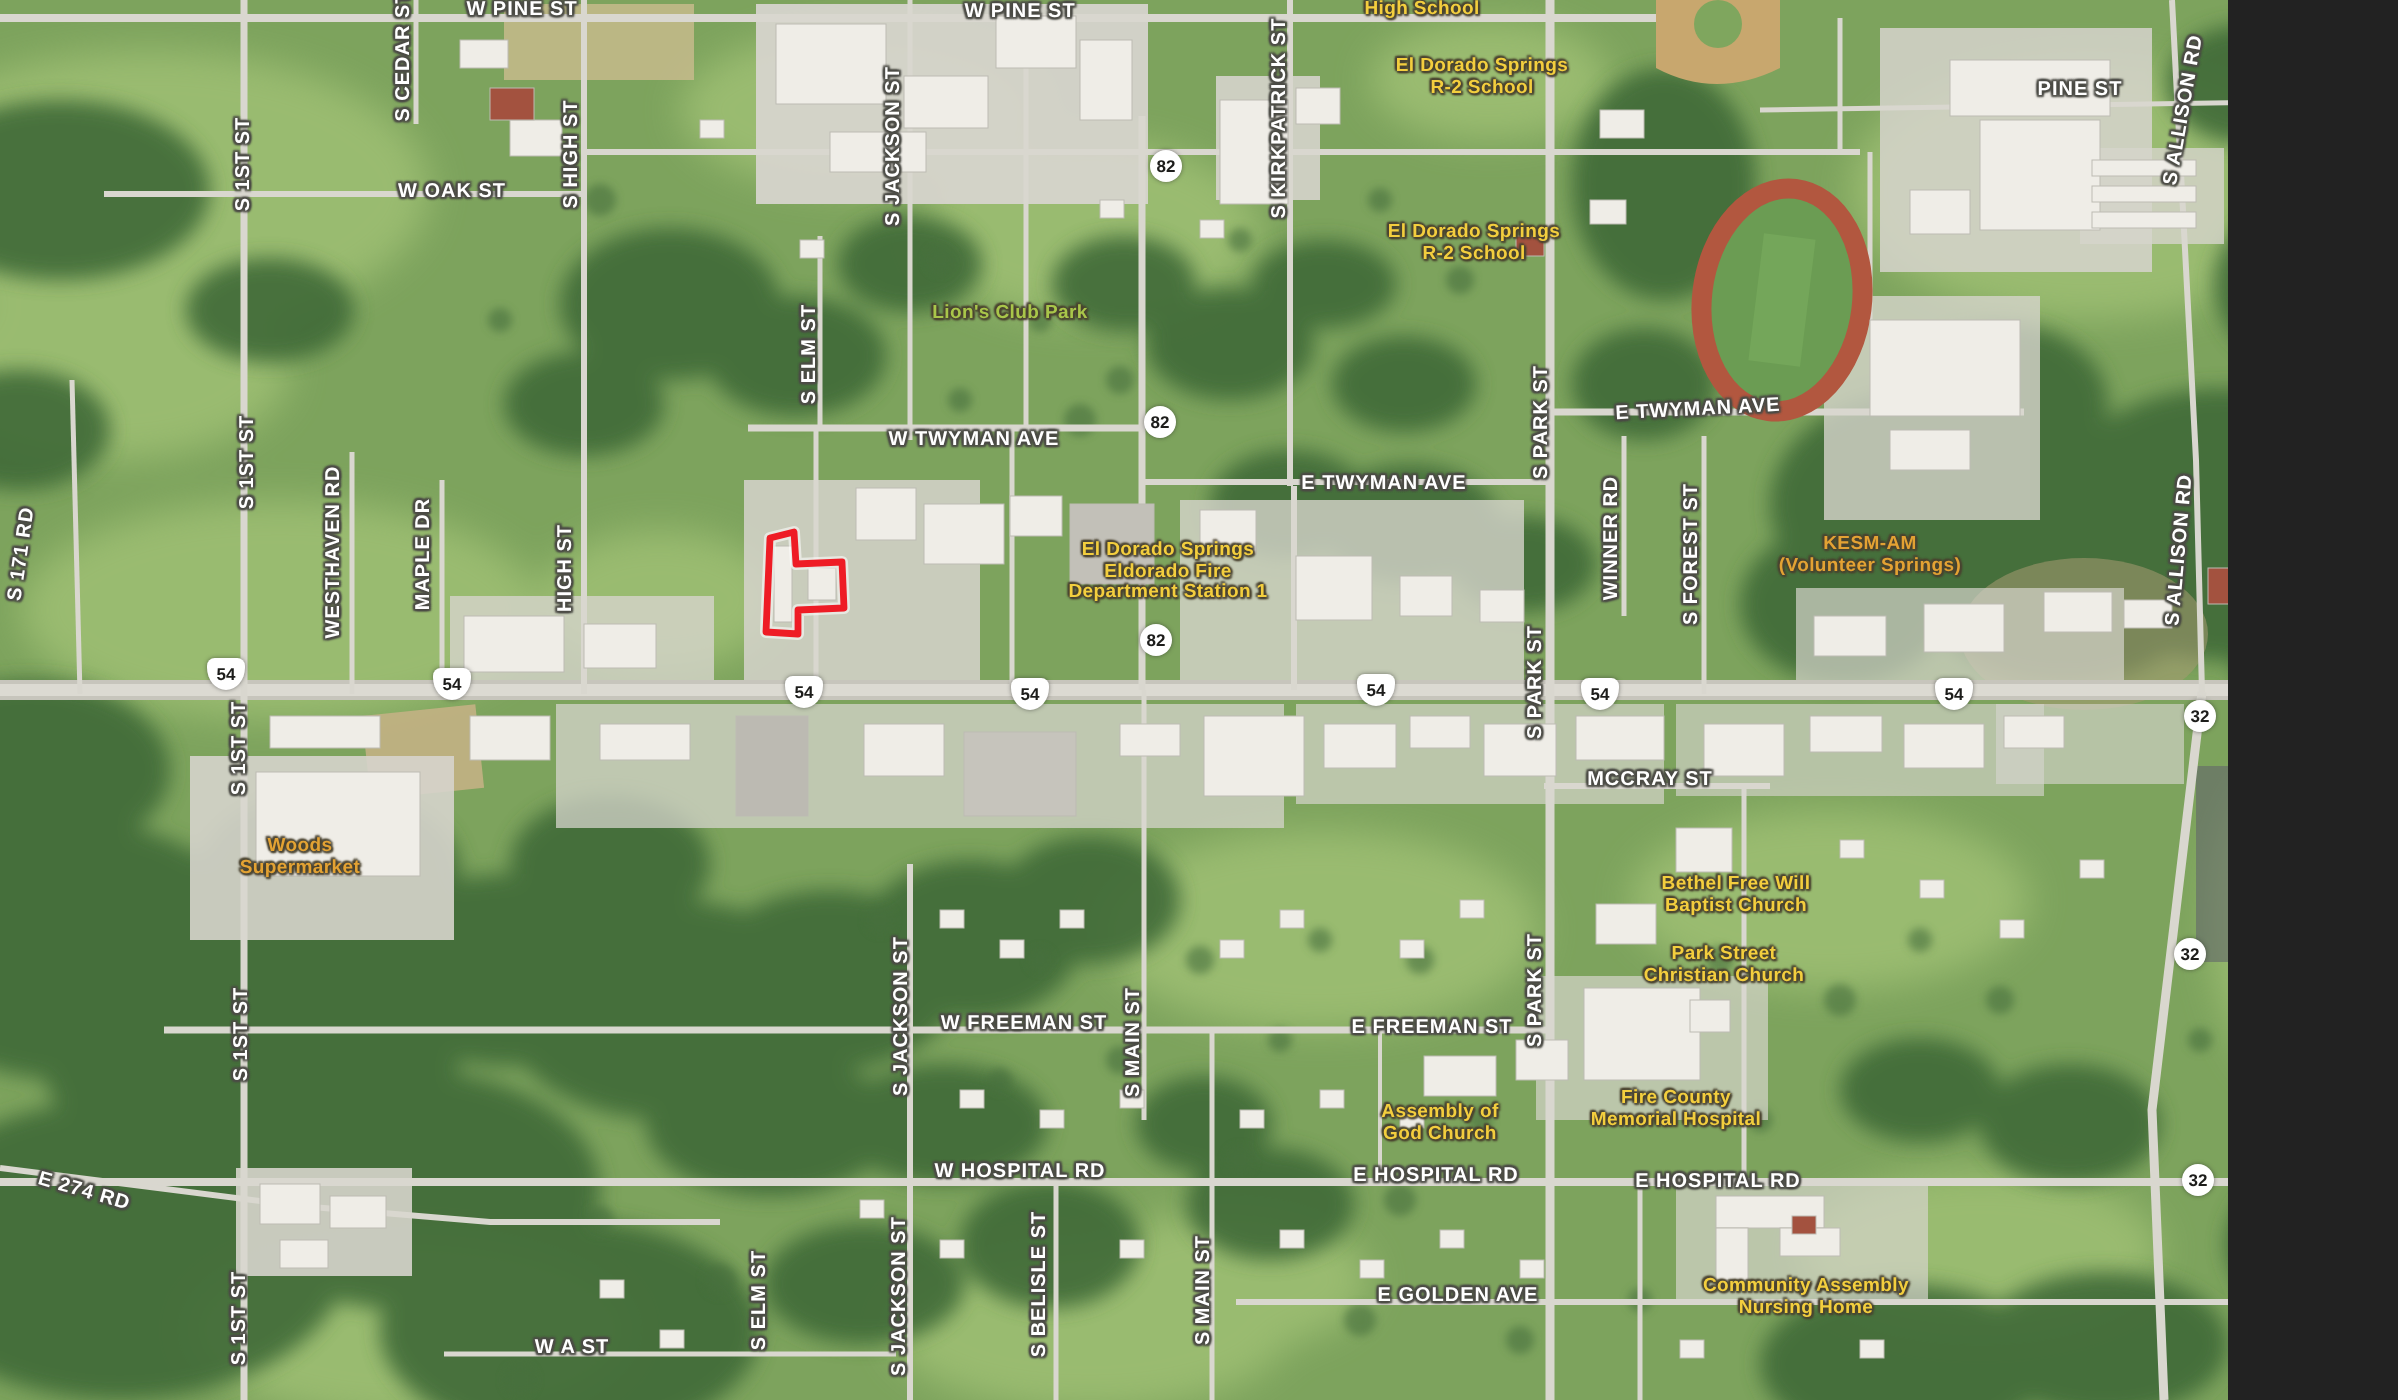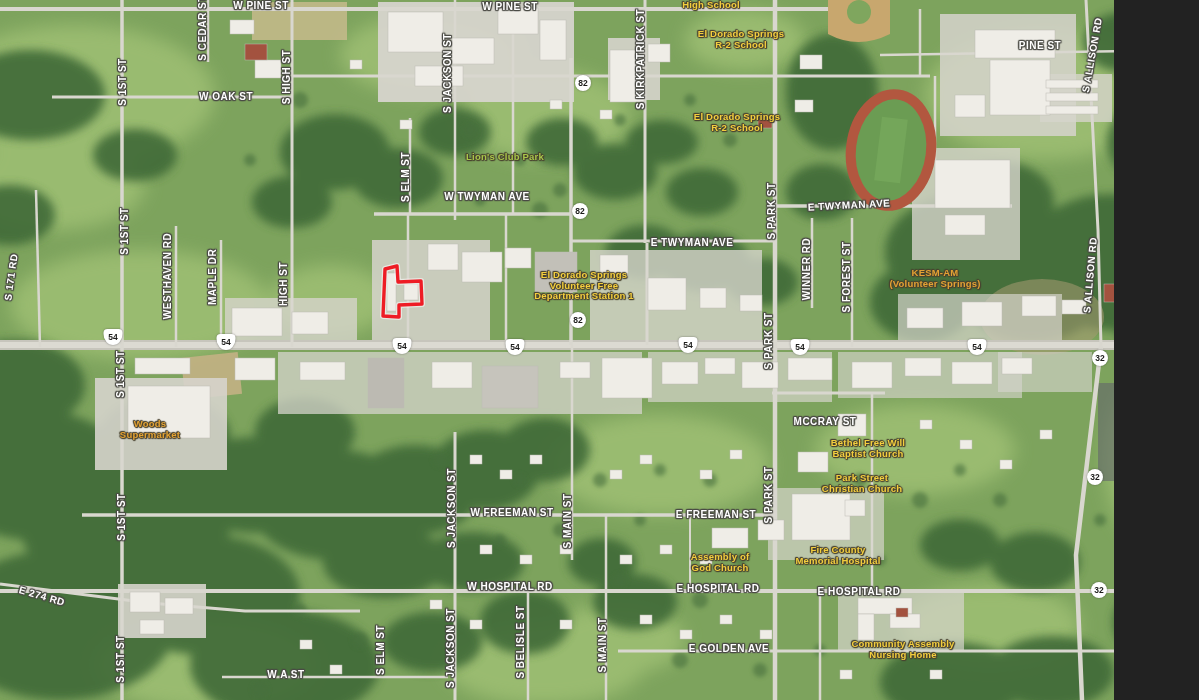--- a/index.html
+++ b/index.html
@@ -344,24 +344,24 @@
       <polygon fill="none" stroke="#ffffff" stroke-width="6" opacity=".55" stroke-linejoin="round" points="385,269 397,266 398,282 421,281 422,304 399,305 399,317 383,316"></polygon>
       <polygon fill="none" stroke="#ee1c25" stroke-width="3.4" stroke-linejoin="round" points="385,269 397,266 398,282 421,281 422,304 399,305 399,317 383,316"></polygon>
     </g>
   </svg>
 
   <div id="labels">
       <div class="lbl street" style="color: rgb(255, 255, 255); left: 261px; top: 5px; transform: translate(-50%, -50%) rotate(0deg);">W PINE ST</div>
       <div class="lbl street" style="color: rgb(255, 255, 255); left: 510px; top: 6px; transform: translate(-50%, -50%) rotate(0deg);">W PINE ST</div>
       <div class="lbl street" style="color: rgb(255, 255, 255); left: 1040px; top: 45px; transform: translate(-50%, -50%) rotate(0deg);">PINE ST</div>
       <div class="lbl street" style="color: rgb(255, 255, 255); left: 226px; top: 96px; transform: translate(-50%, -50%) rotate(0deg);">W OAK ST</div>
-      <div class="lbl street" style="color: rgb(255, 255, 255); left: 487px; top: 196px; transform: translate(-50%, -50%) rotate(0deg); text-align: right;">W TWYMAN AVE</div>
+      <div class="lbl street" style="color: rgb(255, 255, 255); left: 487px; top: 220px; transform: translate(-50%, -50%) rotate(0deg); text-align: right;">W TWYMAN AVE</div>
       <div class="lbl street" style="color: rgb(255, 255, 255); left: 849px; top: 205px; transform: translate(-50%, -50%) rotate(-3deg);">E TWYMAN AVE</div>
       <div class="lbl street" style="color: rgb(255, 255, 255); left: 692px; top: 242px; transform: translate(-50%, -50%) rotate(0deg);">E TWYMAN AVE</div>
-      <div class="lbl street" style="color: rgb(255, 255, 255); left: 825px; top: 390px; transform: translate(-50%, -50%) rotate(0deg); margin-top: 31px;">MCCRAY ST</div>
+      <div class="lbl street" style="color: rgb(255, 255, 255); left: 825px; top: 390px; transform: translate(-50%, -50%) rotate(0deg);">MCCRAY ST</div>
       <div class="lbl street" style="color: rgb(255, 255, 255); left: 512px; top: 512px; transform: translate(-50%, -50%) rotate(0deg);">W FREEMAN ST</div>
       <div class="lbl street" style="color: rgb(255, 255, 255); left: 716px; top: 514px; transform: translate(-50%, -50%) rotate(0deg);">E FREEMAN ST</div>
       <div class="lbl street" style="color: rgb(255, 255, 255); left: 510px; top: 586px; transform: translate(-50%, -50%) rotate(0deg);">W HOSPITAL RD</div>
       <div class="lbl street" style="color: rgb(255, 255, 255); left: 718px; top: 588px; transform: translate(-50%, -50%) rotate(0deg);">E HOSPITAL RD</div>
       <div class="lbl street" style="color: rgb(255, 255, 255); left: 859px; top: 591px; transform: translate(-50%, -50%) rotate(0deg);">E HOSPITAL RD</div>
       <div class="lbl street" style="color: rgb(255, 255, 255); left: 729px; top: 648px; transform: translate(-50%, -50%) rotate(0deg);">E GOLDEN AVE</div>
       <div class="lbl street" style="color: rgb(255, 255, 255); left: 286px; top: 674px; transform: translate(-50%, -50%) rotate(0deg);">W A ST</div>
       <div class="lbl street" style="color: rgb(255, 255, 255); left: 42px; top: 596px; transform: translate(-50%, -50%) rotate(16deg);">E 274 RD</div>
       <div class="lbl street" style="color: rgb(255, 255, 255); left: 202px; top: 28px; transform: translate(-50%, -50%) rotate(-90deg);">S CEDAR ST</div>
       <div class="lbl street" style="color: rgb(255, 255, 255); left: 122px; top: 82px; transform: translate(-50%, -50%) rotate(-90deg);">S 1ST ST</div>
@@ -400,21 +400,21 @@
       </div>
       <div class="poi" style="left: 737px; top: 122px; color: rgb(243, 206, 62);">
         <div>El Dorado Springs</div>
         <div>R-2 School</div>
       </div>
       <div class="poi" style="left: 505px; top: 157px; color: rgb(169, 198, 74);">
         <div>Lion's Club Park</div>
       </div>
       <div class="poi" style="left: 584px; top: 286px; color: rgb(243, 206, 62);">
         <div>El Dorado Springs</div>
-        <div>Volunteer Free</div>
+        <div>Eldorado Fire</div>
         <div>Department Station 1</div>
       </div>
       <div class="poi" style="left: 935px; top: 278px; color: rgb(227, 162, 51);">
         <div>KESM-AM</div>
         <div>(Volunteer Springs)</div>
       </div>
       <div class="poi" style="left: 150px; top: 429px; color: rgb(227, 162, 51);">
         <div>Woods</div>
         <div>Supermarket</div>
       </div>

